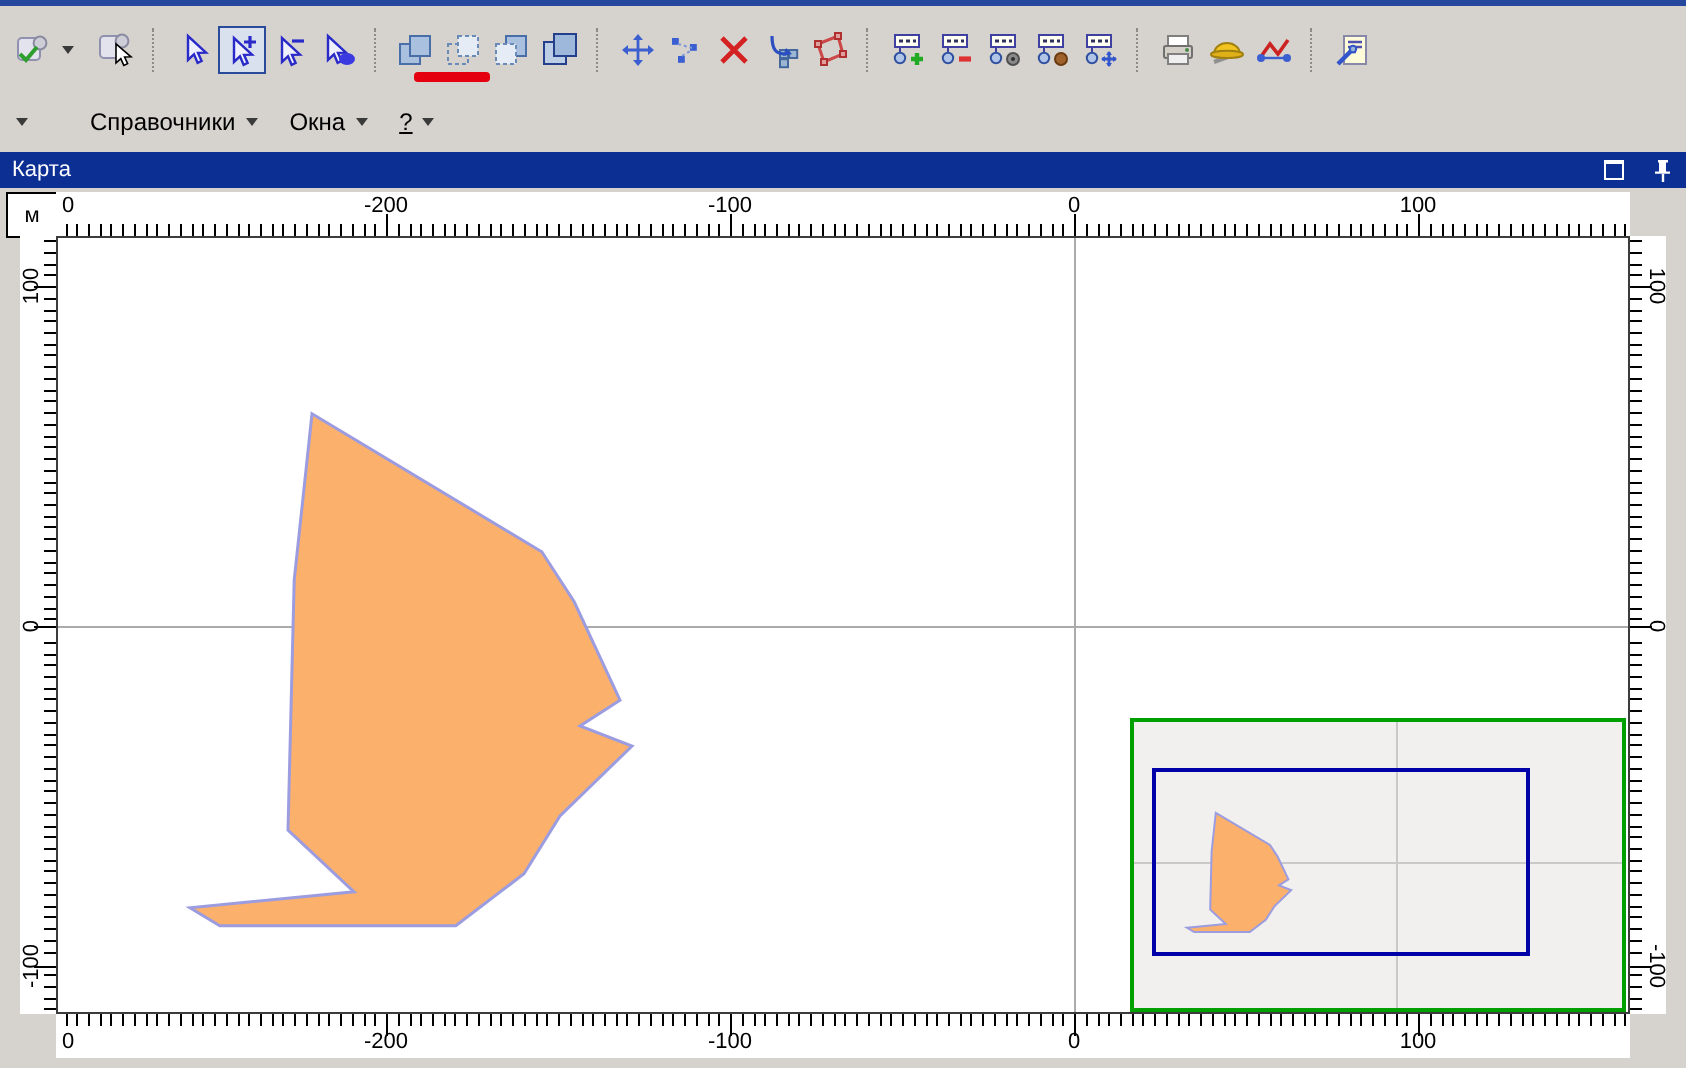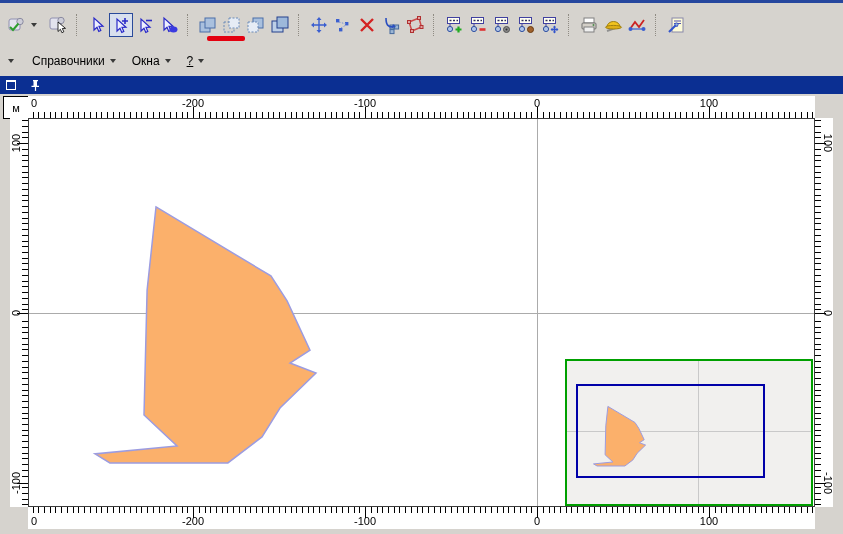--- a/index.html
+++ b/index.html
@@ -286,35 +286,36 @@
         <path d="M3 17 l7-7" stroke="#3355cc" stroke-width="2.2"></path>
         <circle cx="10.5" cy="9.5" r="1.6" fill="#9cb6d4" stroke="#3355cc"></circle>
       </svg>
     </button>
   </div>
 
   <div class="abs menubar">
     <button class="chevron-btn">
         <span class="tri-down"></span>
       </button>
-    <button class="menu-item" style="margin-left:6px;text-align:right;">
+    <button class="menu-item" style="margin-left:19px;text-align:right;">
       <span>Справочники</span>
       <span class="tri-down"></span>
     </button>
     <button class="menu-item">
       <span>Окна</span>
       <span class="tri-down"></span>
     </button>
     <button class="menu-item">
       <span class="q">?</span>
       <span class="tri-down"></span>
     </button>
   </div>
 
   <div class="abs map-titlebar">
+    <span class="title">Карта</span>
     <span class="tb-restore"></span>
     <svg class="tb-pin" width="11" height="13">
       <path d="M3 1 h5 v1.2 h-1 v4.5 h2 v1.2 H1.5 v-1.2 h2 V2.2 h-0.5 Z" fill="#fff"></path>
       <rect x="4.9" y="8" width="1.2" height="4" fill="#fff"></rect>
     </svg>
   </div>
 
   <div class="abs map-panel">
 
     <div class="abs unit-box">

